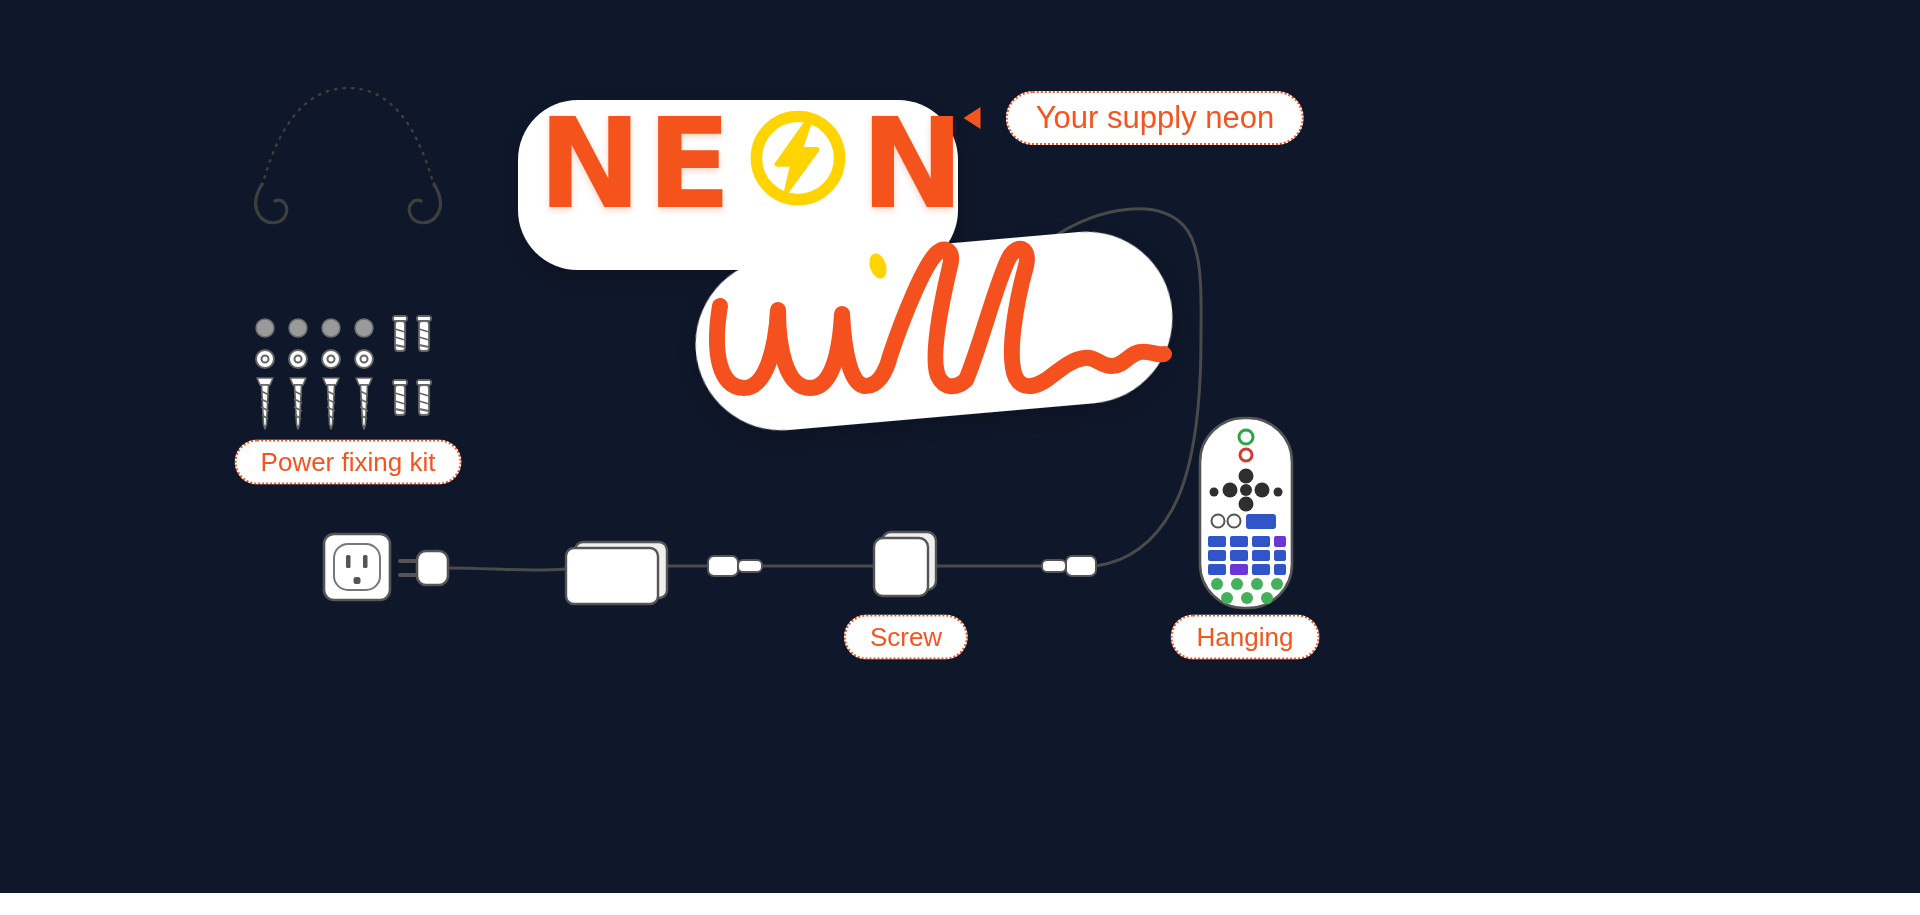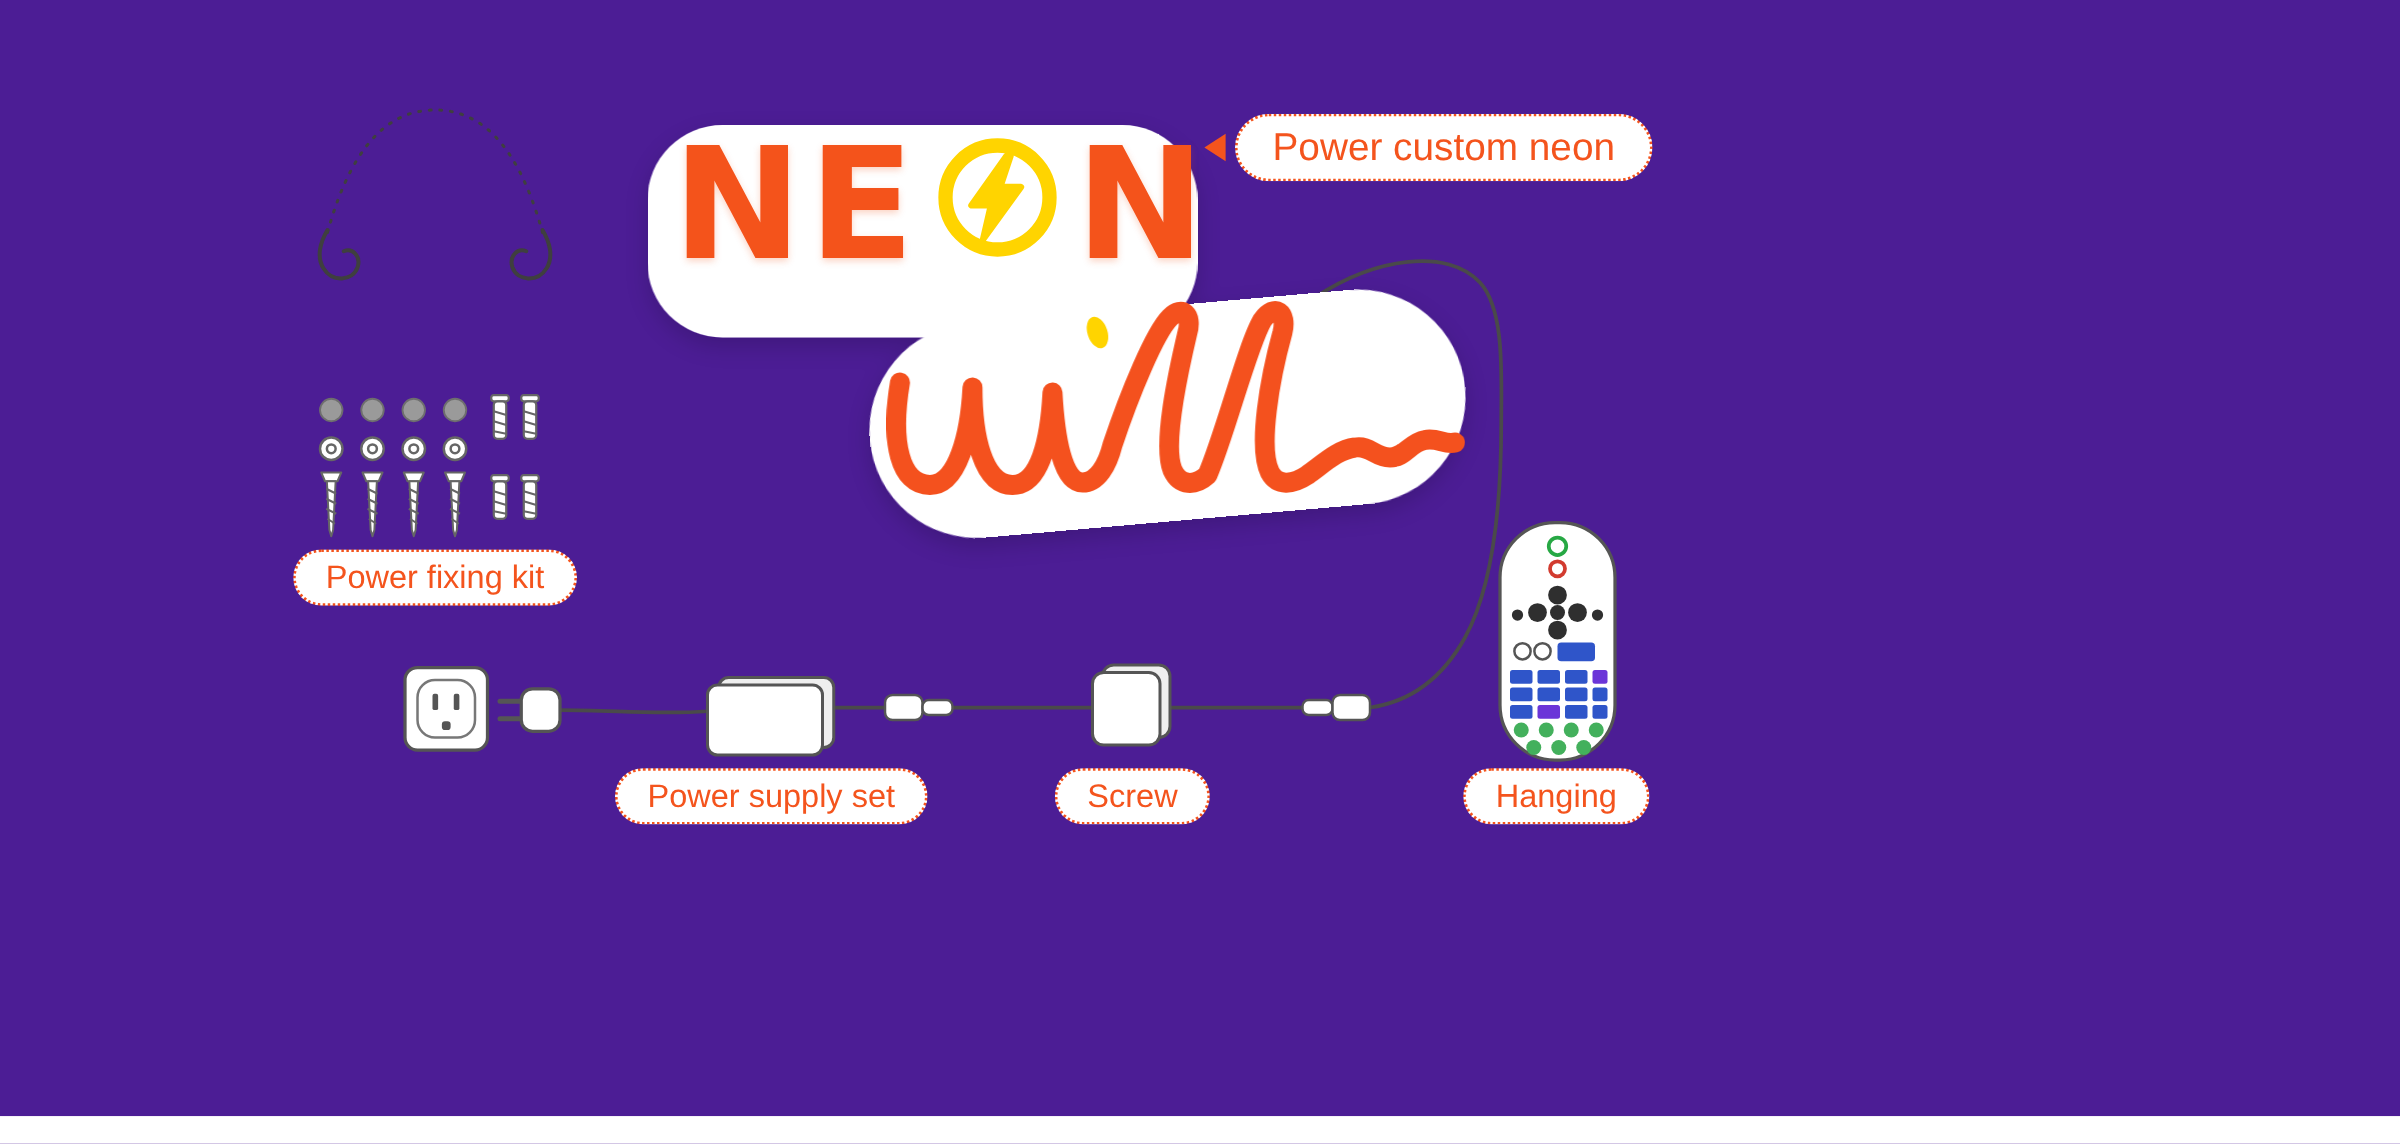--- a/index.html
+++ b/index.html
@@ -4,21 +4,21 @@
 <style>
   :root{
     --accent:#F4541D;
     --neon-orange:#F4531B;
     --neon-yellow:#FFD400;
     --wire:#4A4A4A;
     --line:#555;
   }
   html,body{margin:0;padding:0;background:#fff;}
   .canvas{
-    position:relative;width:1920px;height:893px;background:#4c1d95;overflow:hidden;
+    position:relative;width:1920px;height:893px;background:#0f172a;overflow:hidden;
     font-family:"Liberation Sans",sans-serif;
   }
   #scene{position:absolute;left:0;top:0;z-index:1;}
   
   .neon-text{
     position:absolute;left:538px;top:102px;z-index:3;
     display:flex;align-items:center;
     font-family:"DejaVu Sans","Liberation Sans",sans-serif;
     font-weight:700;font-size:124px;line-height:1;letter-spacing:5px;
     color:var(--neon-orange);
@@ -247,20 +247,19 @@
   <div class="neon-text">
     <span>NE</span>
     <svg class="bolt" viewBox="0 0 100 100">
       <circle cx="50" cy="50" r="40" fill="#ffffff" stroke="#FFD400" stroke-width="11"></circle>
       <polygon points="57,18 30,56 45,56 39,82 68,42 52,42 60,18" fill="#FFD400" stroke="#FFD400" stroke-width="5" stroke-linejoin="round"></polygon>
     </svg>
     <span>N</span>
   </div>
 
   <div class="callout-arrow"></div>
-  <div class="pill pill-callout">Power custom neon</div>
+  <div class="pill pill-callout">Your supply neon</div>
 
   <div class="pill pill-screw">Power fixing kit</div>
-  <div class="pill pill-power">Power supply set</div>
   <div class="pill pill-dimmer">Screw</div>
   <div class="pill pill-remote">Hanging</div>
 
 </div>
 
 </body></html>

